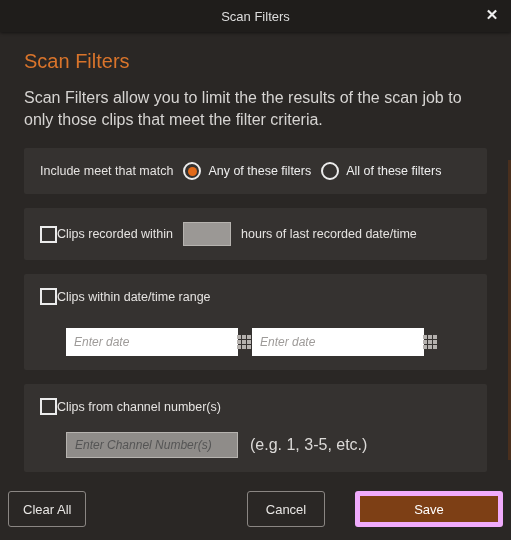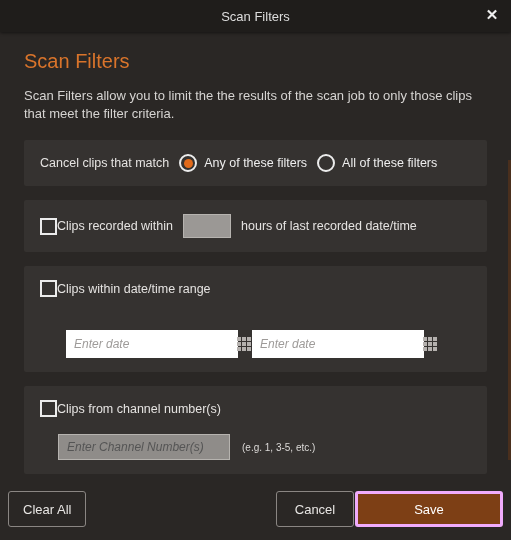--- a/index.html
+++ b/index.html
@@ -32,21 +32,21 @@
   .right-edge {
     position: absolute;
     right: 0; top: 160px; width: 3px; height: 300px;
     background: linear-gradient(#4a2f1d, #4a2f1d);
   }
   .content {
     padding: 18px 24px 8px 24px;
     height: calc(100% - 32px - 62px);
   }
   .heading { color: #d9742b; font-size: 20px; font-weight: 400; margin-bottom: 14px; }
-  .description { color: #d6d4d2; font-size: 13px; line-height: 1.35; margin-bottom: 18px; }
+  .description { color: #d6d4d2; font-size: 16px; line-height: 1.35; margin-bottom: 18px; }
 
   .group {
     background: #353230;
     border-radius: 2px;
     padding: 14px 16px;
     margin-bottom: 14px;
   }
   .group-row { display: flex; align-items: center; flex-wrap: wrap; gap: 10px; }
   .inline-text { color: #e5e3e1; font-size: 12.5px; }
 
@@ -71,93 +71,93 @@
   .hours-input {
     width: 48px; height: 24px;
     background: #9b9895;
     border: 1px solid #b6b3af;
     color: #333;
     padding: 2px 4px;
     font-size: 12px;
   }
 
   
-  .date-row { display: flex; gap: 14px; margin-top: 30px; margin-left: 26px; }
+  .date-row { display: flex; gap: 14px; margin-top: 20px; margin-left: 26px; }
   .date-field {
     position: relative;
     width: 172px; height: 28px;
     background: #ffffff;
     display: flex; align-items: center;
   }
   .date-input {
     flex: 1; border: none; outline: none;
     padding: 0 8px; font-size: 12px; color: #333; background: transparent;
   }
   .date-input::placeholder { color: #9e9b99; font-style: italic; }
   .date-icon {
     width: 26px; height: 100%;
     display: flex; align-items: center; justify-content: center;
     cursor: pointer;
   }
   .grid-glyph { display: grid; grid-template-columns: repeat(3,4px); grid-template-rows: repeat(3,4px); gap:1px; }
   .grid-glyph span { width:4px; height:4px; background:#b5b1ae; }
 
   
-  .channel-row { display:flex; align-items:center; gap: 12px; margin-top: 14px; margin-left: 18px; }
+  .channel-row { display:flex; align-items:center; gap: 12px; margin-top: 14px; margin-left: 26px; }
   .channel-input {
     width: 172px; height: 26px;
     background: #8f8c89;
     border: 1px solid #b6b3af;
     padding: 0 8px;
     font-size: 12px; font-style: italic;
     color: #555;
   }
   .channel-input::placeholder { color: #555; font-style: italic; }
-  .hint { font-size: 10px; color: #dcdad8; }
+  .hint { font-size: 16px; color: #dcdad8; }
 
   
   .footer {
     position: absolute; bottom: 0; left: 0; right: 0;
     height: 62px;
     display: flex; align-items: center; justify-content: space-between;
     padding: 0 8px;
   }
-  .footer-right { display: flex; gap: 1px; align-items: center; }
+  .footer-right { display: flex; gap: 30px; align-items: center; }
   .btn {
     min-width: 78px; height: 36px;
     background: transparent;
     border: 1px solid #8a8683;
     border-radius: 3px;
     color: #e8e6e4;
     font-size: 13px;
     padding: 0 14px;
     cursor: pointer;
   }
   .btn-primary {
     background: #7d3f15;
-    border: 3px solid #f0abfc;
+    border: 5px solid #f0abfc;
     min-width: 148px;
     color: #fff;
   }
 </style>
 </head>
 <body>
 
 <div class="titlebar">
   <span class="titlebar-title">Scan Filters</span>
   <span class="titlebar-close">✕</span>
 </div>
 
 <div class="content">
   <div class="heading">Scan Filters</div>
   <div class="description">Scan Filters allow you to limit the the results of the scan job to only those clips that meet the filter criteria.</div>
 
   <div class="group">
     <div class="group-row">
-      <span class="inline-text">Cancel clips that match</span>
+      <span class="inline-text">Include meet that match</span>
       <span class="radio selected">
         <span class="radio-outer">
             <span class="radio-inner"></span>
           </span>
         <span class="radio-label">Any of these filters</span>
       </span>
       <span class="radio">
         <span class="radio-outer">
             <span class="radio-inner"></span>
           </span>

